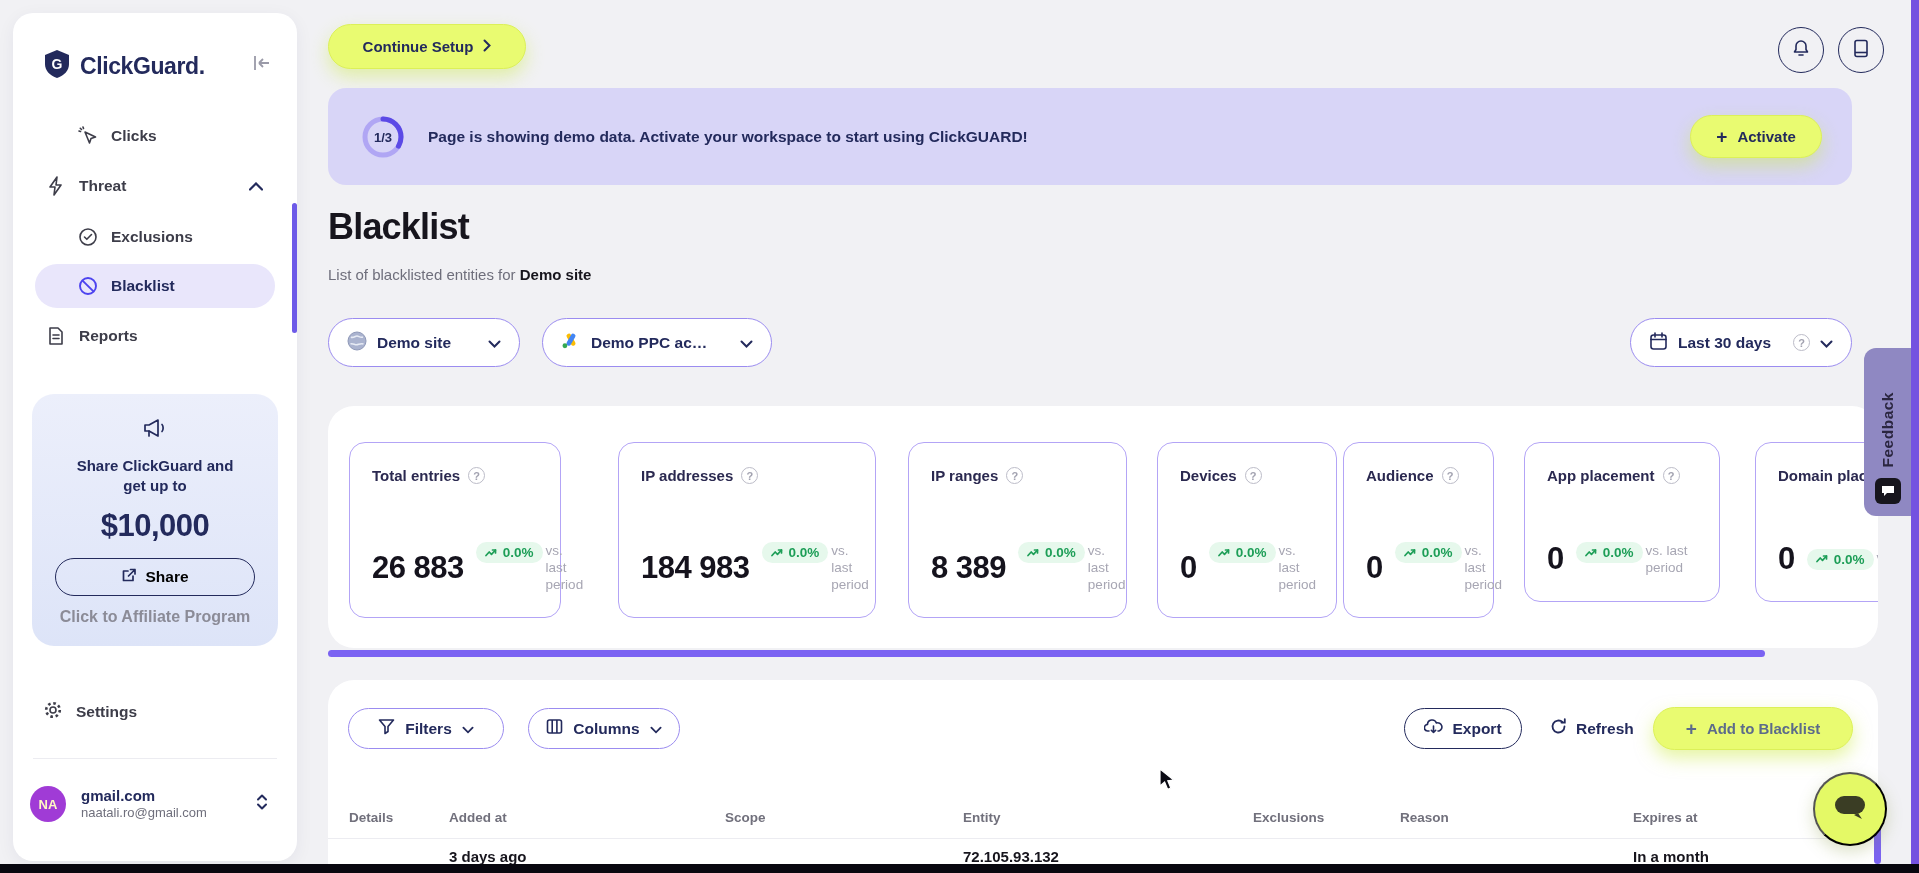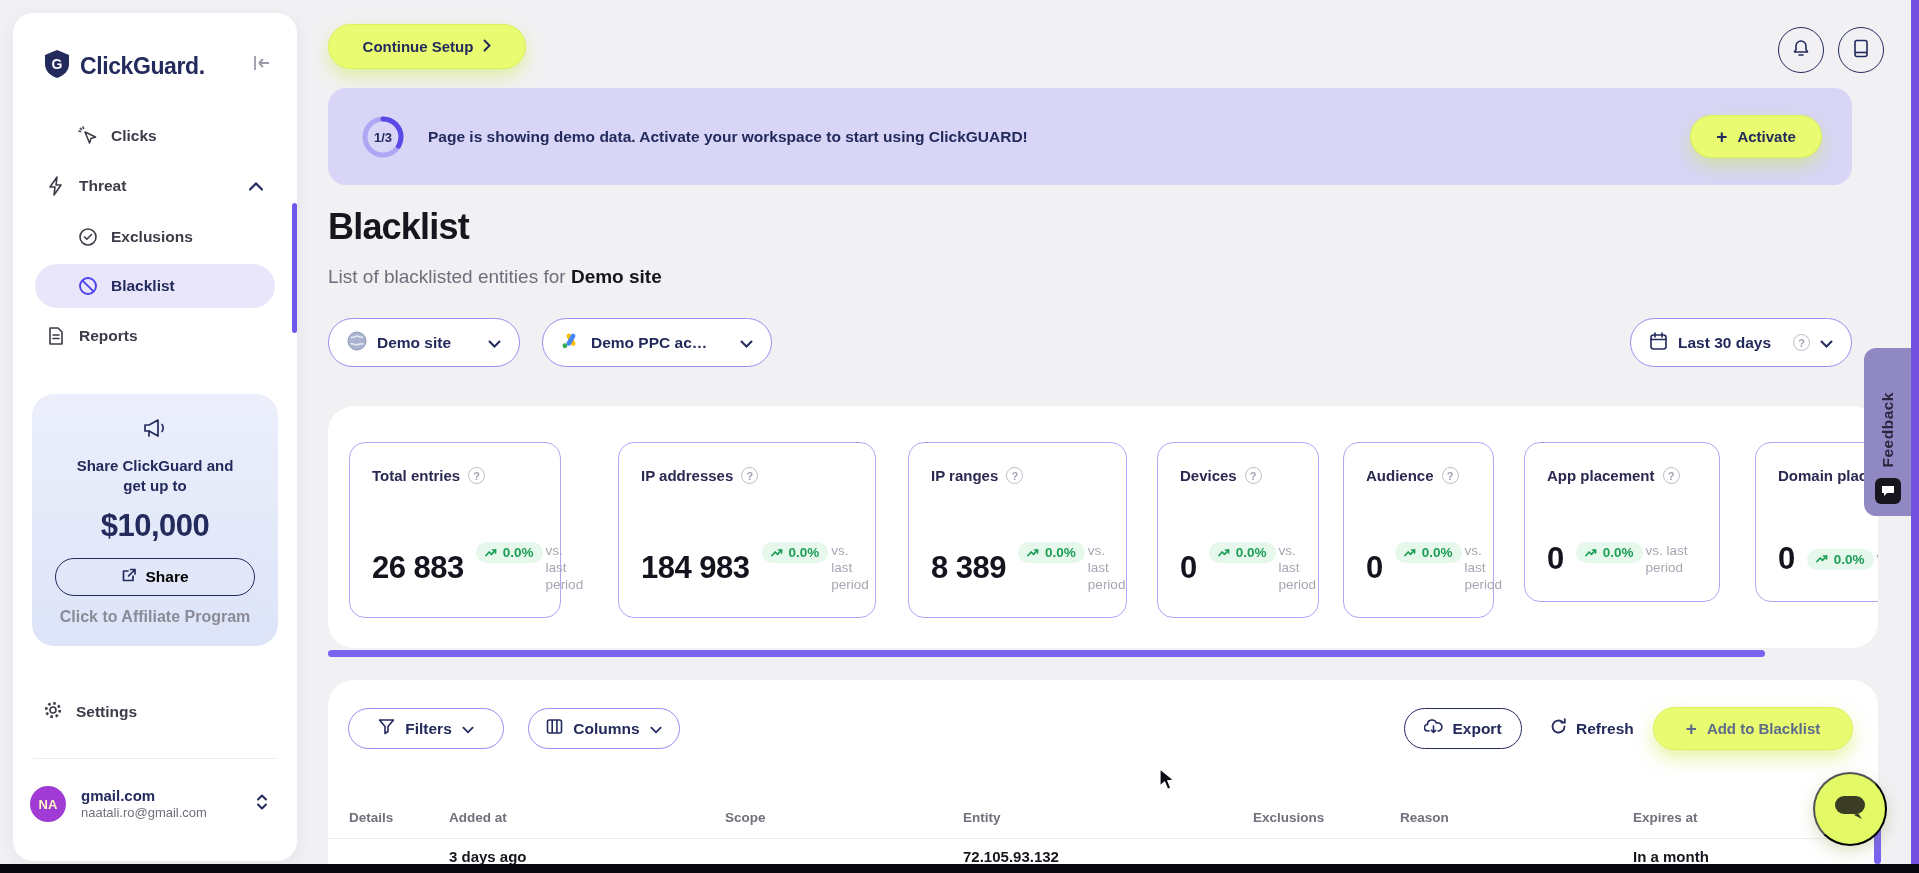--- a/index.html
+++ b/index.html
@@ -62,21 +62,21 @@
   .banner { left:328px; top:88px; width:1524px; height:97px; background:#d8d5f7; border-radius:18px; }
   .ring-wrap { left:32px; top:26px; width:46px; height:46px; }
   .ring-label { position:absolute; inset:0; display:flex; align-items:center; justify-content:center;
                 font-size:13px; font-weight:700; color:#232a5c; }
   .banner-msg { left:100px; top:0; height:97px; display:flex; align-items:center;
                 font-size:15.5px; font-weight:600; color:#232a5c; }
   .activate-btn { left:1362px; top:27px; width:132px; height:43px; }
 
   
   .page-title { left:328px; top:206px; font-size:36px; font-weight:800; color:#17151d; letter-spacing:-0.8px; }
-  .page-subtitle { left:328px; top:266px; font-size:19px; color:#6e6e7b; }
+  .page-subtitle { left:328px; top:266px; font-size:15px; color:#6e6e7b; }
   .page-subtitle b { color:#17151d; font-weight:700; }
 
   .sel-pill { height:49px; border:1.6px solid #9b8cf0; border-radius:25px; background:#fff;
               display:flex; align-items:center; gap:10px; padding:0 18px; font-size:15.5px;
               font-weight:700; color:#232a5c; cursor:pointer; }
   .sel-site { left:328px; top:318px; width:192px; }
   .sel-ppc  { left:542px; top:318px; width:230px; }
   .sel-date { left:1630px; top:318px; width:222px; }
   .sel-pill .grow { flex:1; }
   .sel-pill .ellip { white-space:nowrap; overflow:hidden; text-overflow:ellipsis; }
@@ -416,21 +416,21 @@
               <path d="M1 7.5 4.2 4l2.3 2.3L10.5 2"></path>
               <path d="M7.5 2h3v3"></path>
             </svg>
             <span>0.0%</span>
           </span>
         <span class="stat-vs">vs. last period</span>
       </div>
     </div>
   </div>
 
-  <div class="stat-card" style="left:829px; width:162px;">
+  <div class="stat-card" style="left:829px; width:180px;">
     <div class="stat-label-row">
       <span class="stat-label">Devices</span>
       <span class="help-icon">?</span>
     </div>
     <div class="stat-bottom">
       <span class="stat-value">0</span>
       <div class="stat-side narrow">
         <span class="trend-pill">
             <svg width="13" height="10" viewBox="0 0 13 10" fill="none" stroke="#1d9e57" stroke-width="1.7" stroke-linecap="round" stroke-linejoin="round">
               <path d="M1 7.5 4.2 4l2.3 2.3L10.5 2"></path>

